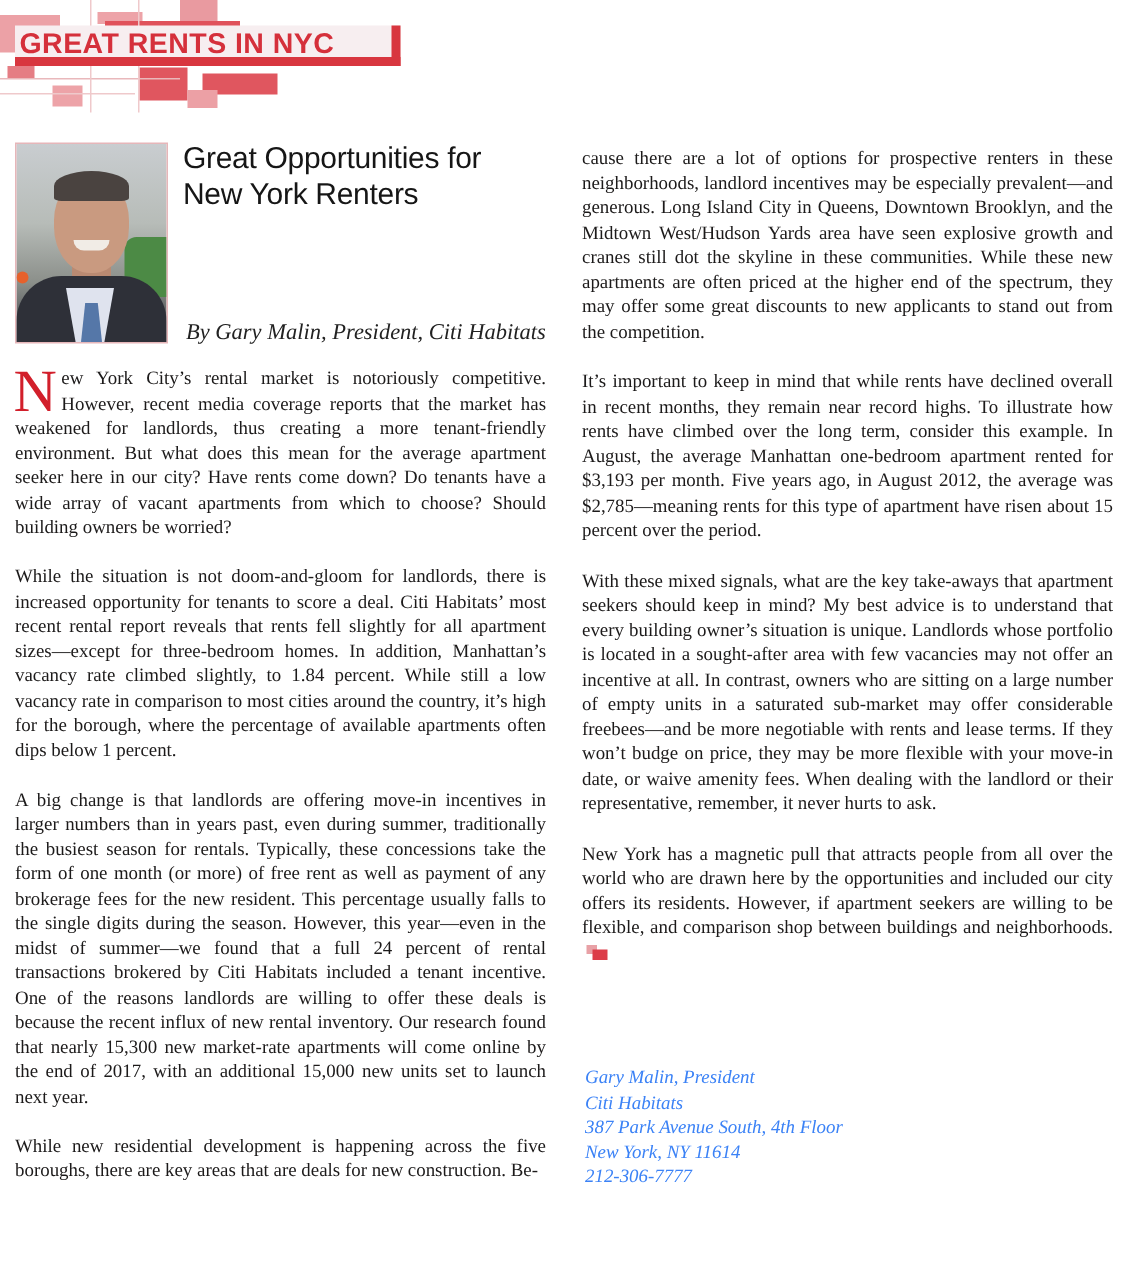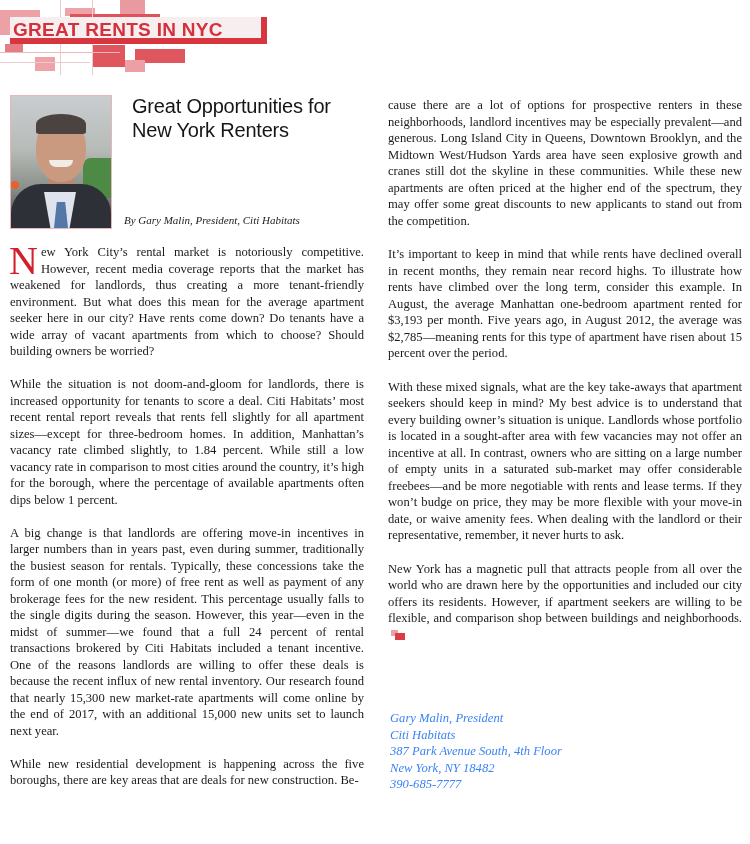--- a/index.html
+++ b/index.html
@@ -36,28 +36,28 @@
   .photo .bg-light { position:absolute; left:0; top:85px; width:8px; height:8px; background:#e6612c; border-radius:50%; }
   .photo .suit { position:absolute; left:0; bottom:0; width:100%; height:44px; background:#2e3038; border-radius: 30px 30px 0 0; }
   .photo .shirt { position:absolute; left:33px; bottom:0; width:32px; height:36px; background:#dfe3ee; clip-path: polygon(0 0,100% 0,80% 100%,20% 100%); }
   .photo .tie { position:absolute; left:43px; bottom:0; width:14px; height:26px; background:#5577a8; clip-path: polygon(20% 0,80% 0,100% 100%,0 100%); }
   .photo .neck { position:absolute; left:37px; top:80px; width:26px; height:22px; background:#b98a72; }
   .photo .head { position:absolute; left:25px; top:22px; width:50px; height:64px; background:#c99a80; border-radius: 45% 45% 48% 48%; }
   .photo .hair { position:absolute; left:25px; top:18px; width:50px; height:20px; background:#4a4340; border-radius: 50% 50% 10% 10%; }
   .photo .smile { position:absolute; left:38px; top:64px; width:24px; height:7px; background:#f1ece6; border-radius: 0 0 12px 12px; }
 
   .headline {
-    position: absolute; left: 132px; top: 94px; width: 240px;
+    position: absolute; left: 122px; top: 94px; width: 240px;
     font-family: "Liberation Sans", sans-serif;
     font-size: 20px; line-height: 24px; color: #161616;
     letter-spacing: -0.2px;
   }
   .byline {
     position: absolute; left: 124px; top: 214px; width: 240px;
-    font-style: italic; font-size: 11px; color: #222;
+    font-style: italic; font-size: 15px; color: #222;
   }
   .para {
     margin: 0; font-size: 12.6px; line-height: 16.5px;
     text-align: justify; hyphens: auto;
   }
   .left-body { position: absolute; left: 10px; top: 244px; width: 354px; }
   .left-body .para + .para { margin-top: 16.5px; }
   .dropcap {
     float: left; font-size: 40px; line-height: 30px;
     color: #d21f2b; margin: 2px 3px 0 -1px; font-family: "Liberation Serif", serif;
@@ -123,15 +123,15 @@
   <p class="para">cause there are a lot of options for prospective renters in these neighborhoods, landlord incentives may be especially prevalent—and generous. Long Island City in Queens, Downtown Brooklyn, and the Midtown West/Hudson Yards area have seen explosive growth and cranes still dot the skyline in these communities. While these new apartments are often priced at the higher end of the spectrum, they may offer some great discounts to new applicants to stand out from the competition.</p>
   <p class="para">It’s important to keep in mind that while rents have declined overall in recent months, they remain near record highs. To illustrate how rents have climbed over the long term, consider this example. In August, the average Manhattan one-bedroom apartment rented for $3,193 per month. Five years ago, in August 2012, the average was $2,785—meaning rents for this type of apartment have risen about 15 percent over the period.</p>
   <p class="para">With these mixed signals, what are the key take-aways that apartment seekers should keep in mind? My best advice is to understand that every building owner’s situation is unique. Landlords whose portfolio is located in a sought-after area with few vacancies may not offer an incentive at all. In contrast, owners who are sitting on a large number of empty units in a saturated sub-market may offer considerable freebees—and be more negotiable with rents and lease terms. If they won’t budge on price, they may be more flexible with your move-in date, or waive amenity fees. When dealing with the landlord or their representative, remember, it never hurts to ask.</p>
   <p class="para"><span>New York has a magnetic pull that attracts people from all over the world who are drawn here by the opportunities and included our city offers its residents. However, if apartment seekers are willing to be flexible, and comparison shop between buildings and neighborhoods.</span><span class="end-mark"><span class="a"></span><span class="b"></span></span></p>
 </div>
 
 <div class="signature">
   <div>Gary Malin, President</div>
   <div>Citi Habitats</div>
   <div>387 Park Avenue South, 4th Floor</div>
-  <div>New York, NY 18482</div>
-  <div>390-685-7777</div>
+  <div>New York, NY 11614</div>
+  <div>212-306-7777</div>
 </div>
 
 </body></html>

